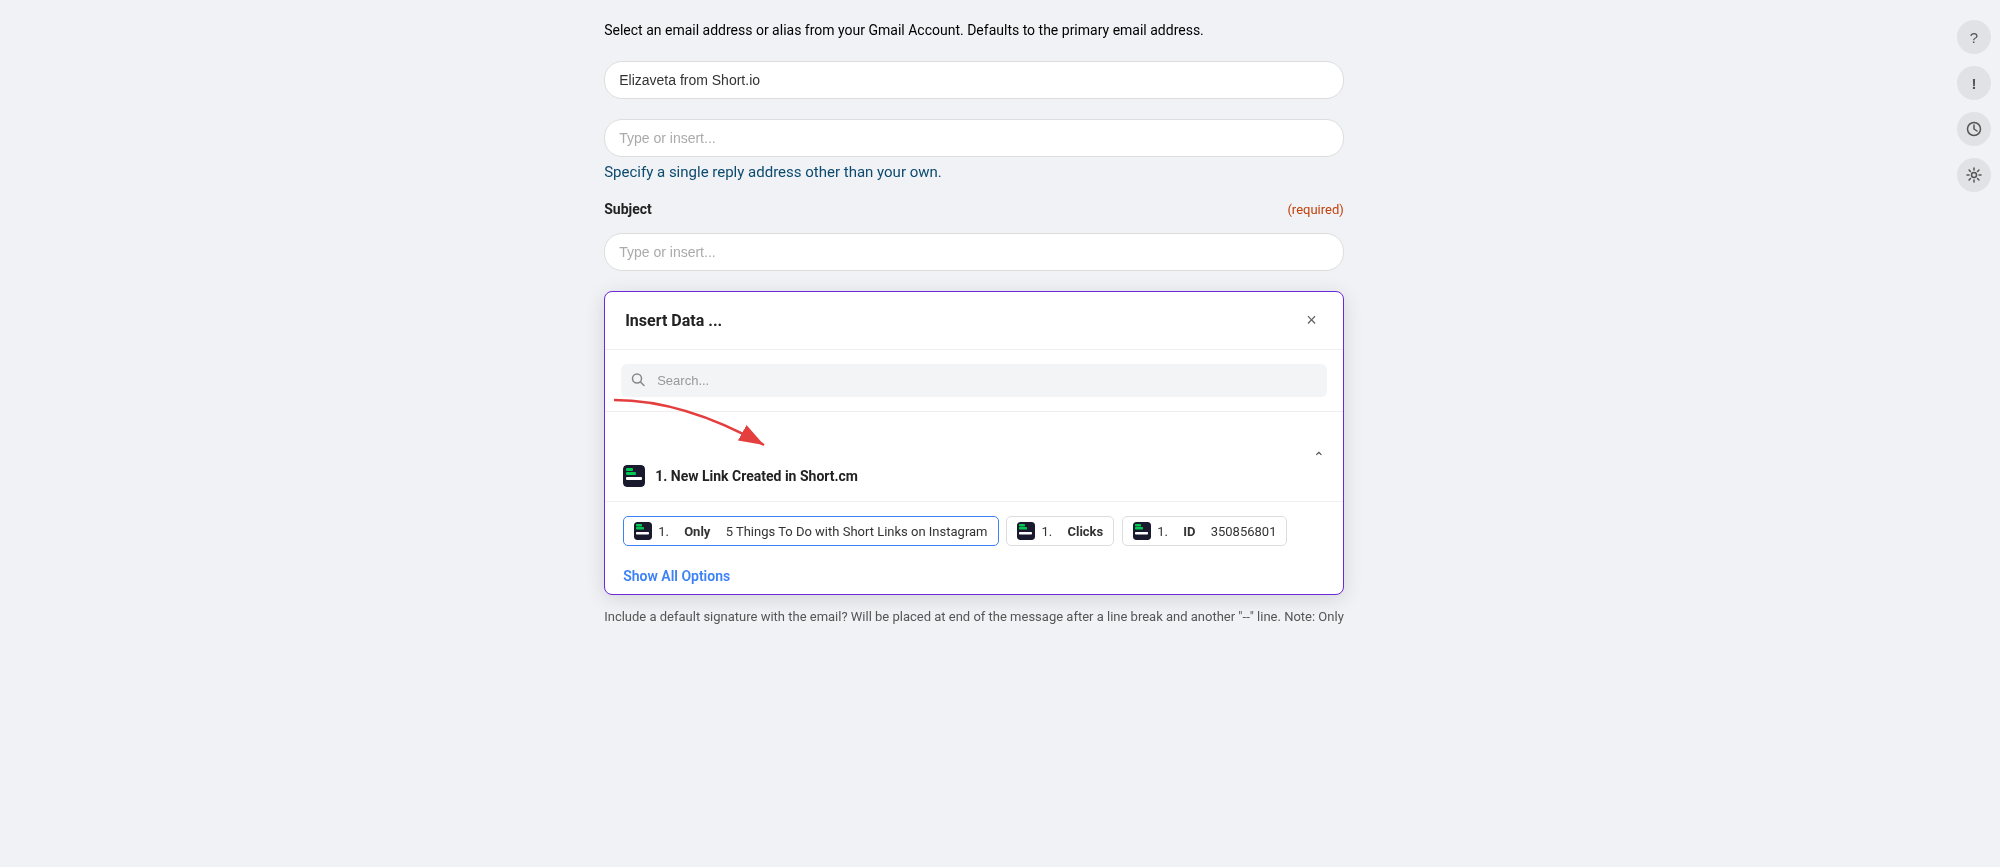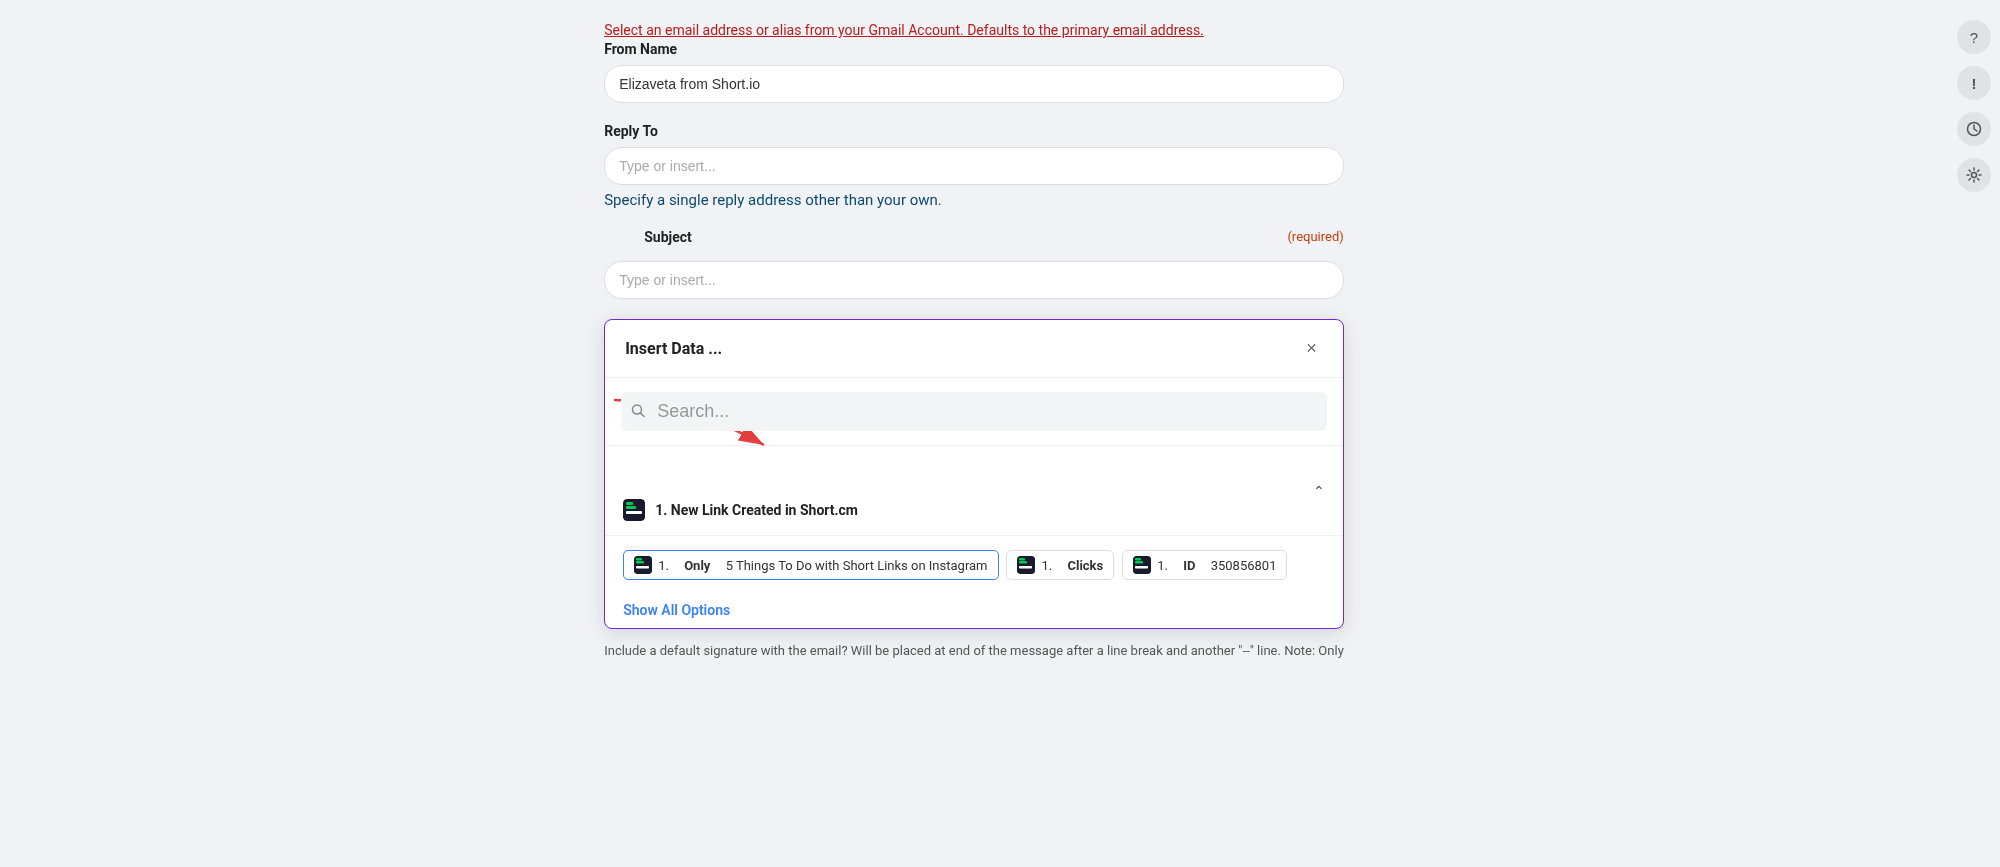--- a/index.html
+++ b/index.html
@@ -27,23 +27,23 @@
       max-width: 900px;
       padding-top: 20px;
     }
 
     .form-section {
       background: transparent;
     }
 
     .helper-text {
       font-size: 14px;
-      color: #b91c1c;
+      color: #000000;
+      margin-bottom: 20px;
       line-height: 1.5;
-      text-decoration: underline;
     }
 
     .field-group {
       margin-bottom: 20px;
     }
 
     .field-label {
       font-size: 14px;
       font-weight: 700;
       color: #222;
@@ -72,23 +72,22 @@
 
     .field-hint {
       font-size: 15px;
       color: #0c4a6e;
       margin-top: 6px;
     }
 
     .subject-header {
       display: flex;
       justify-content: space-between;
-      align-items: flex-start;
+      align-items: flex-end;
       margin-bottom: 8px;
-      margin-left: 40px;
     }
 
     .required-badge {
       font-size: 13px;
       color: #c2410c;
     }
 
     
     .insert-data-modal {
       background: #fff;
@@ -127,21 +126,21 @@
       padding: 14px 16px;
       border-bottom: 1px solid #eee;
     }
 
     .modal-search {
       width: 100%;
       background: #f3f4f6;
       border: none;
       border-radius: 6px;
       padding: 9px 12px 9px 36px;
-      font-size: 18px;
+      font-size: 13px;
       color: #333;
       outline: none;
     }
 
     .modal-search::placeholder { color: #999; }
 
     .search-wrap-inner {
       position: relative;
     }
 
@@ -303,26 +302,24 @@
       </defs>
       <path d="M 10 10 Q 80 10 160 55" stroke="#e53e3e" stroke-width="2.5" fill="none" marker-end="url(#arrowhead)"></path>
     </svg>
 
     <div class="content-wrapper">
       <div class="form-section">
 
         <p class="helper-text">Select an email address or alias from your Gmail Account. Defaults to the primary email address.</p>
 
         <div class="field-group">
-          <label class="field-label">From Name</label>
           <input class="field-input has-value" type="text" value="Elizaveta from Short.io" style="">
         </div>
 
         <div class="field-group">
-          <label class="field-label">Reply To</label>
           <input class="field-input" type="text" placeholder="Type or insert..." style="">
           <p class="field-hint">Specify a single reply address other than your own.</p>
         </div>
 
         <div class="field-group">
           <div class="subject-header">
             <label class="field-label" style="margin-bottom:0">Subject</label>
             <span class="required-badge">(required)</span>
           </div>
           <input class="field-input" style="margin-top: 8px;" type="text" placeholder="Type or insert...">

